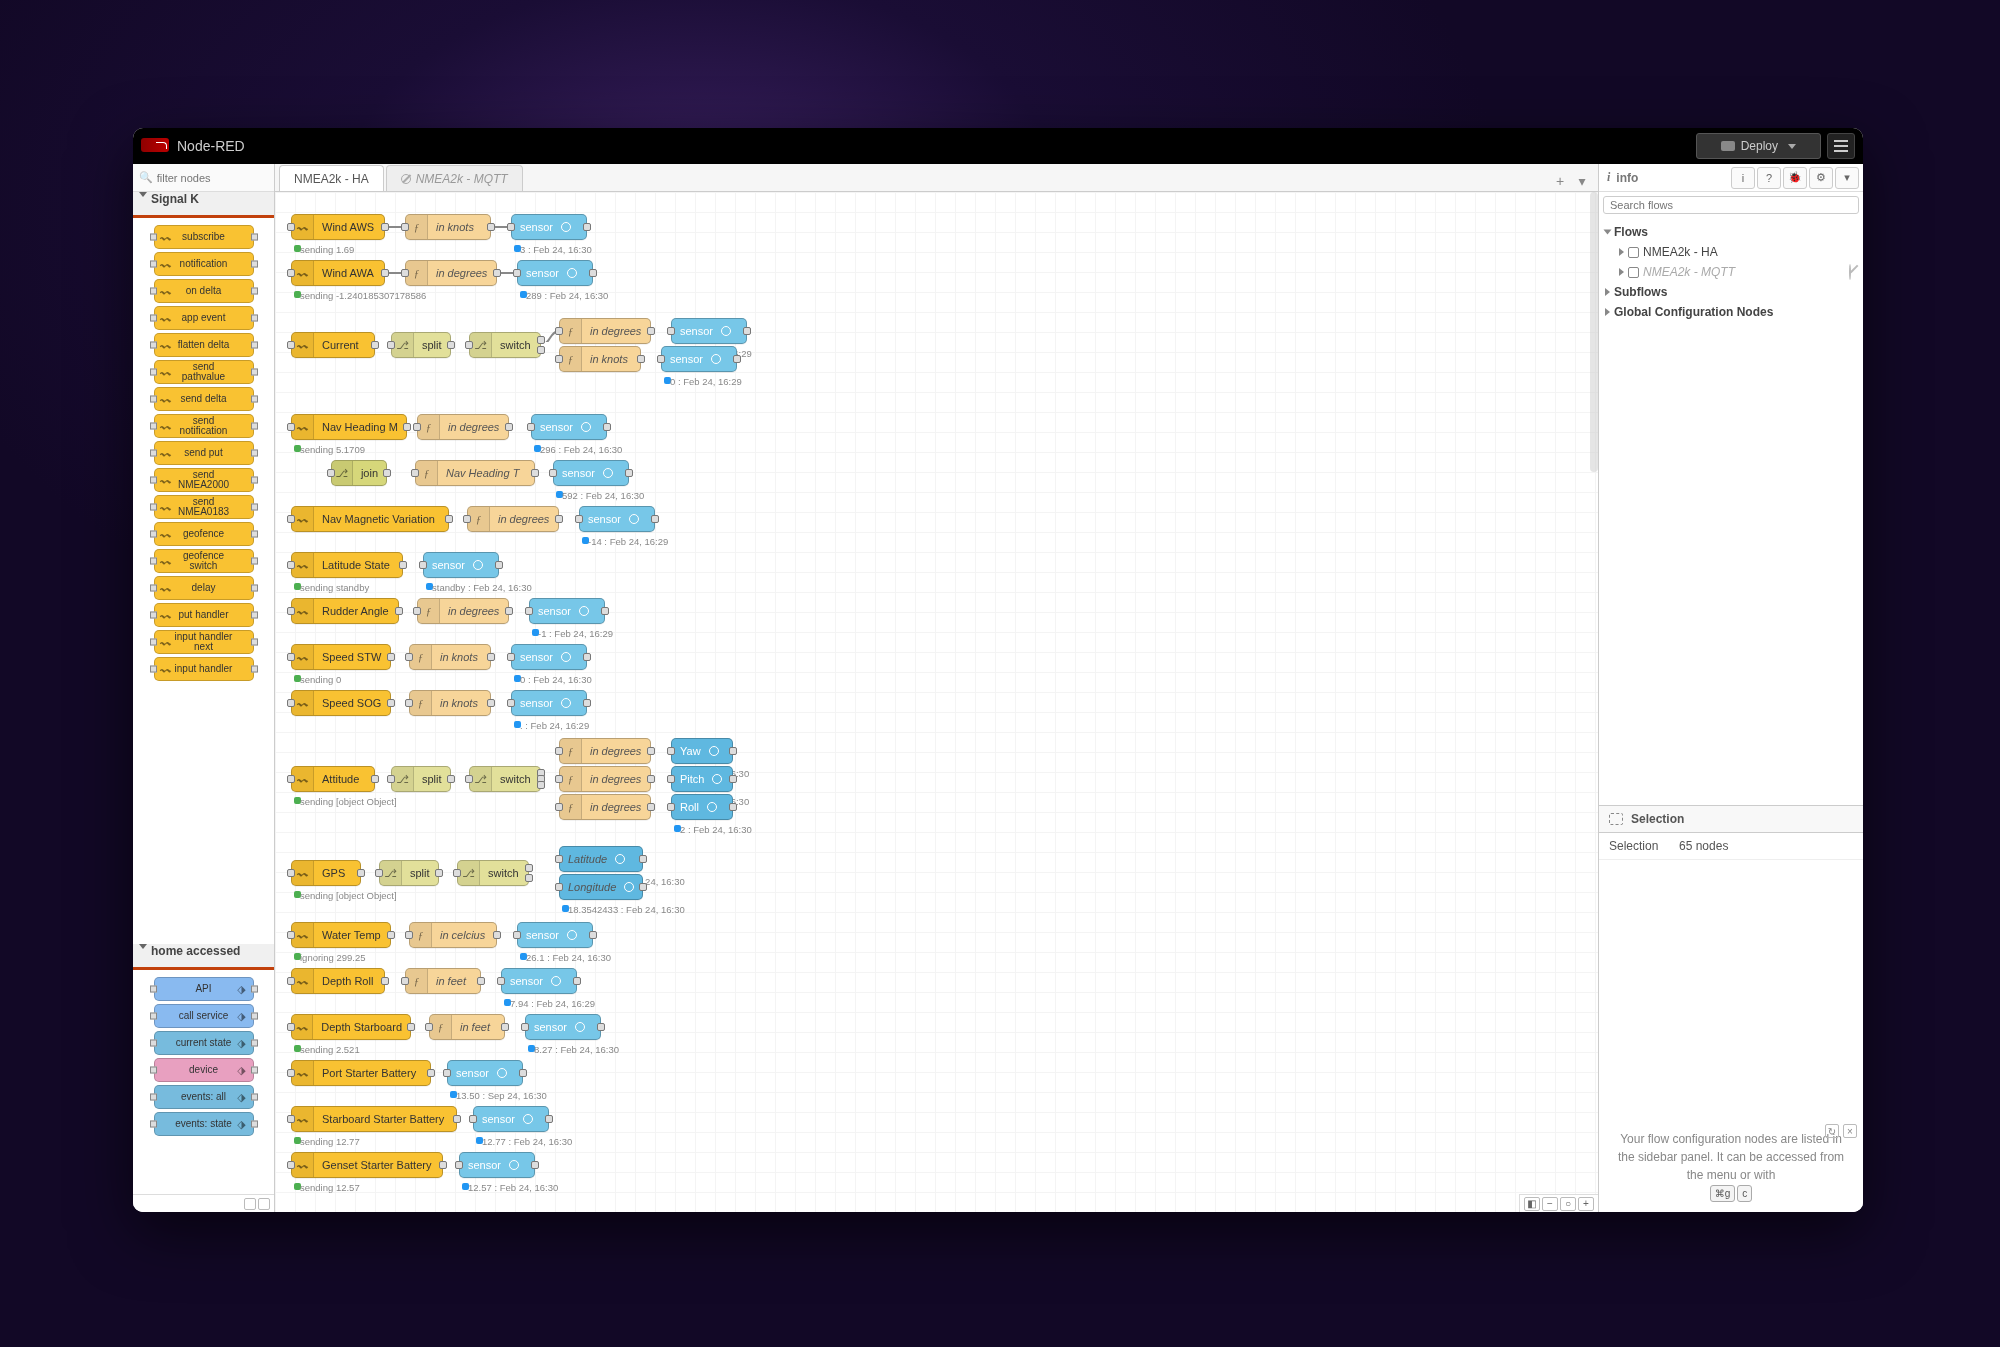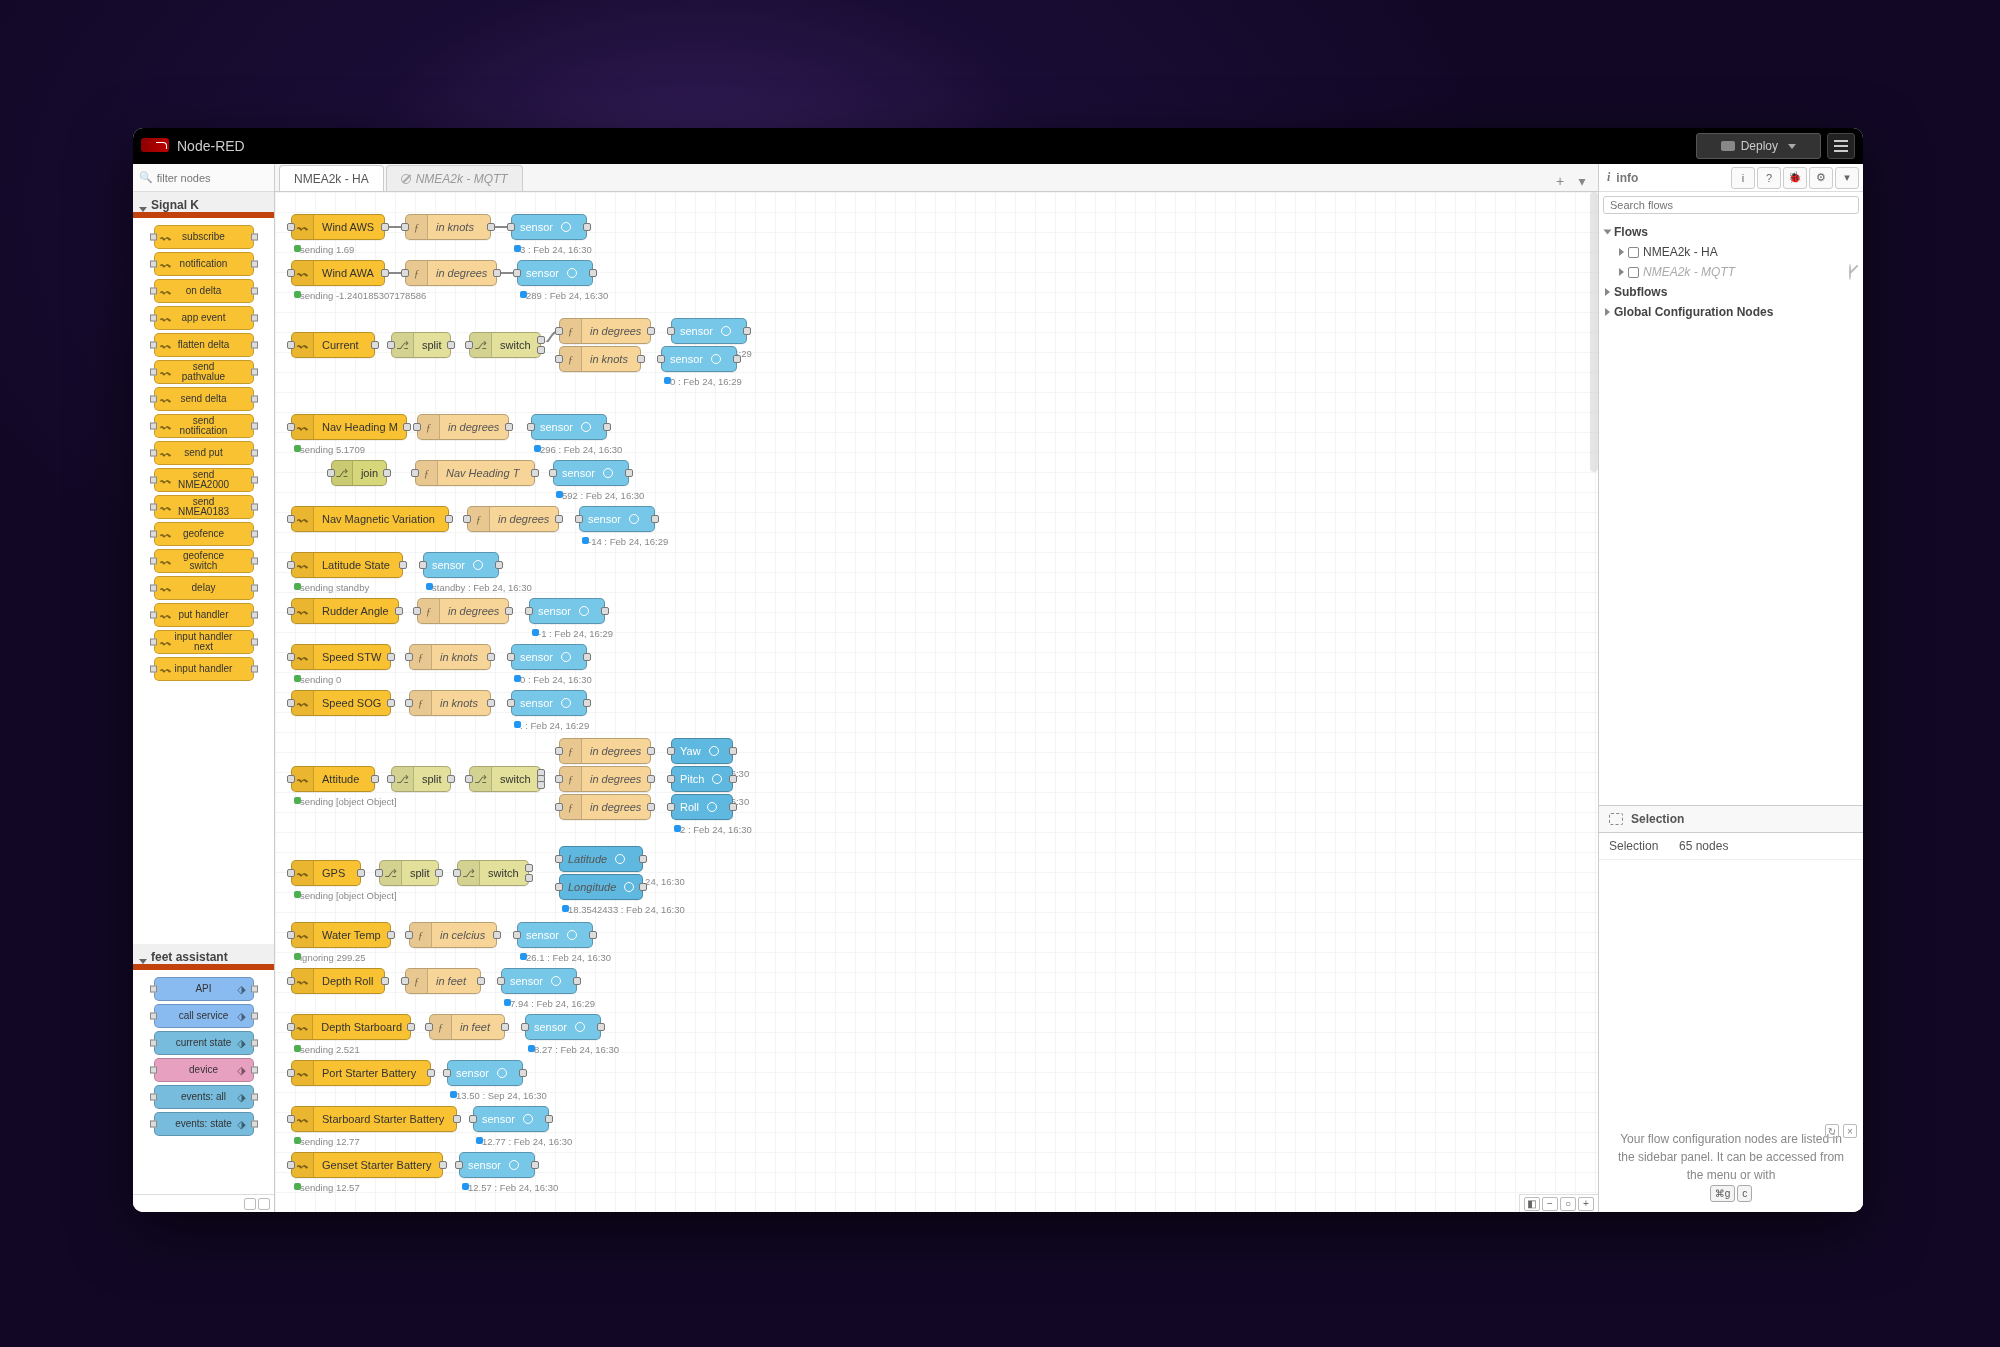--- a/index.html
+++ b/index.html
@@ -45,21 +45,21 @@
 }
 .deploy-btn .dep-icon { width:14px; height:10px; background:#888; border-radius:2px; }
 .deploy-btn .caret { width:0;height:0;border-left:4px solid transparent;border-right:4px solid transparent;border-top:5px solid #aaa; margin-left:4px;}
 .hamburger { width:28px;height:26px;background:#222;border:1px solid #444;border-radius:3px;display:flex;flex-direction:column;justify-content:center;align-items:center;gap:3px;cursor:pointer;}
 .hamburger span { width:14px;height:2px;background:#ccc;}
 .body { flex:1; display:flex; background:#f3f3f3; overflow:hidden; }
 
 .palette { width:142px; background:#fff; border-right:1px solid #ccc; display:flex; flex-direction:column; }
 .filter-row { height:28px; border-bottom:1px solid #ddd; display:flex; align-items:center; padding:0 6px; gap:4px; color:#999; background:#fafafa;}
 .filter-row input { border:none; outline:none; width:100%; font-size:11px; color:#555; background:transparent;}
-.pal-cat { height:26px; background:#f0f0f0; border-bottom:6px solid #c2410c; display:flex; align-items:flex-end; padding:0 6px; gap:4px; font-weight:600; color:#444; font-size:12px; cursor:pointer;}
+.pal-cat { height:26px; background:#f0f0f0; border-bottom:3px solid #c2410c; display:flex; align-items:flex-start; padding:0 6px; gap:4px; font-weight:600; color:#444; font-size:12px; cursor:pointer;}
 .pal-cat .chev { width:0;height:0;border-left:4px solid transparent;border-right:4px solid transparent;border-top:5px solid #666;}
 .pal-items { padding:4px 0; overflow:auto; flex:0 0 auto; }
 .pal-items.col1 { height:726px; }
 .pal-node {
   margin:3px auto; width:100px; height:24px; border-radius:5px;
   display:flex; align-items:center; justify-content:center;
   font-size:10px; color:#333; position:relative;
   border:1px solid rgba(0,0,0,0.2); cursor:grab;
 }
 .pal-node .pi { position:absolute; left:2px; top:2px; width:18px;height:18px; border-radius:3px; display:flex;align-items:center;justify-content:center; }
@@ -319,21 +319,21 @@
               <span class="port-l"></span>
               <span class="pi ">
                 <span class="glyph">〰</span>
               </span>
               <span class="lbl">input handler</span>
               <span class="port-r"></span>
             </div>
           </div>
           <div class="pal-cat">
             <span class="chev"></span>
-            <span>feet assistant</span>
+            <span>home accessed</span>
           </div>
           <div class="pal-items">
             <div class="pal-node c-blue">
               <span class="port-l"></span>
               <span class="pi pi-r">
                 <span class="glyph">⬗</span>
               </span>
               <span class="lbl">API</span>
               <span class="port-r"></span>
             </div>

